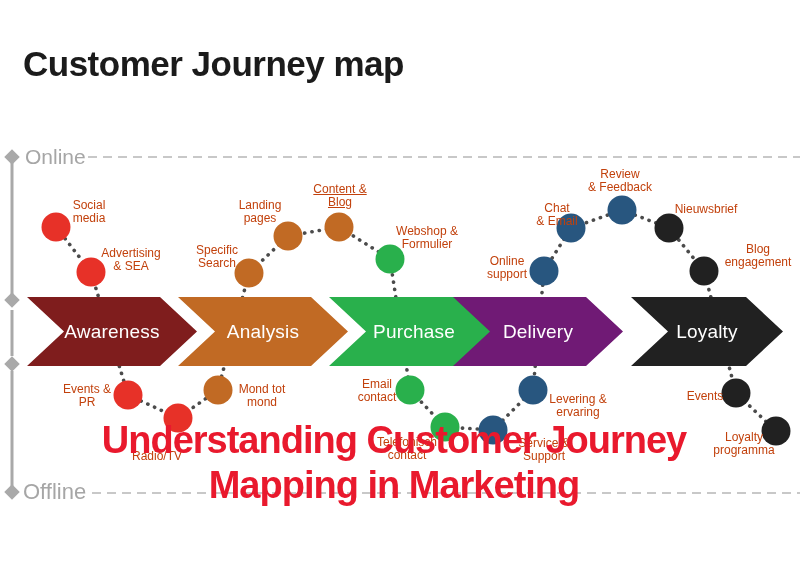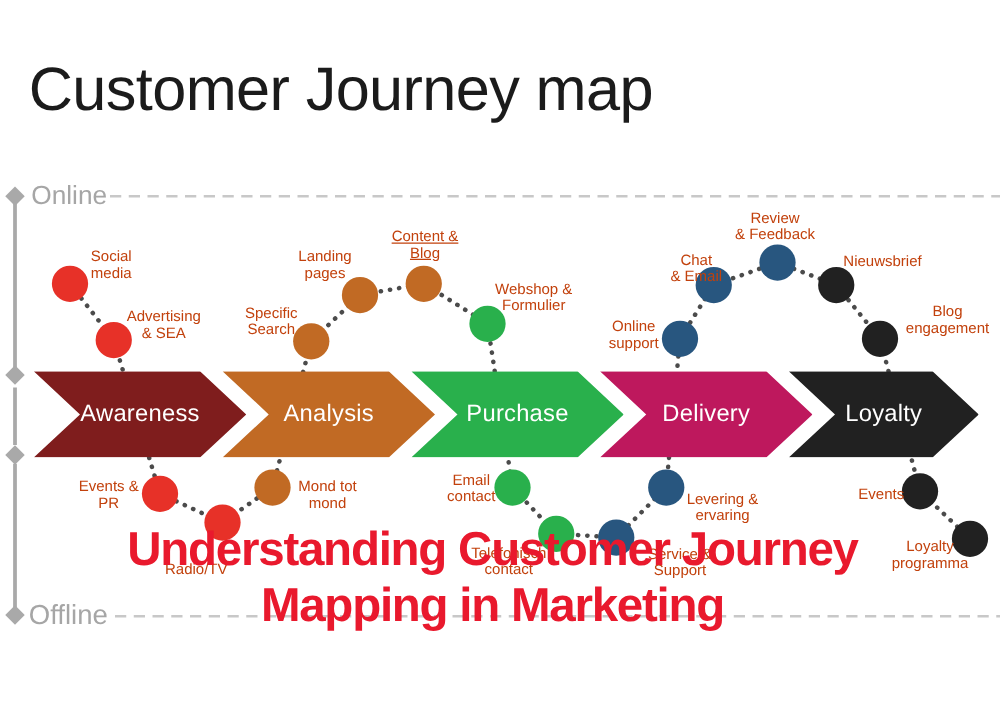--- a/index.html
+++ b/index.html
@@ -2,21 +2,21 @@
 <html><head>
 <meta charset="utf-8">
 <style>
   html,body{margin:0;padding:0;}
   body{
     width:800px;height:574px;position:relative;background:#ffffff;
     font-family:"Liberation Sans", sans-serif;overflow:hidden;
   }
   .page-title{
     position:absolute;left:23px;top:44px;
-    font-size:49px;font-weight:normal;color:#1b1b1b;letter-spacing:-0.5px;
+    font-size:35px;font-weight:bold;color:#1b1b1b;letter-spacing:-0.5px;
     white-space:nowrap;
   }
   .lane-label{
     position:absolute;color:#a6a6a6;font-size:21px;white-space:nowrap;
     transform:translateY(-50%);
   }
   #bg-svg{position:absolute;left:0;top:0;z-index:1;}
   .stage-arrow{
     position:absolute;top:297px;height:69px;z-index:2;
     display:flex;align-items:center;justify-content:center;
@@ -72,21 +72,21 @@
 <div>
     <div class="stage-arrow" style="left: 27px; width: 170px; background: #7f1d1d; clip-path: polygon(0px 0px, 133px 0px, 170px 50%, 133px 100%, 0px 100%, 37px 50%);">
       <span class="stage-label">Awareness</span>
     </div>
     <div class="stage-arrow" style="left: 178px; width: 170px; background: rgb(193, 106, 36); clip-path: polygon(0px 0px, 133px 0px, 170px 50%, 133px 100%, 0px 100%, 37px 50%);">
       <span class="stage-label">Analysis</span>
     </div>
     <div class="stage-arrow" style="left: 329px; width: 170px; background: rgb(41, 176, 76); clip-path: polygon(0px 0px, 133px 0px, 170px 50%, 133px 100%, 0px 100%, 37px 50%);">
       <span class="stage-label">Purchase</span>
     </div>
-    <div class="stage-arrow" style="left: 480px; width: 170px; background: #be185d; clip-path: polygon(0px 0px, 133px 0px, 170px 50%, 133px 100%, 0px 100%, 37px 50%);">
+    <div class="stage-arrow" style="left: 453px; width: 170px; background: #701a75; clip-path: polygon(0px 0px, 133px 0px, 170px 50%, 133px 100%, 0px 100%, 37px 50%);">
       <span class="stage-label">Delivery</span>
     </div>
     <div class="stage-arrow" style="left: 631px; width: 152px; background: rgb(33, 33, 33); clip-path: polygon(0px 0px, 115px 0px, 152px 50%, 115px 100%, 0px 100%, 37px 50%);">
       <span class="stage-label">Loyalty</span>
     </div>
   </div>
 
 <div>
     <div class="tp-circle" style="left: 56px; top: 227px; background: rgb(231, 49, 40);"></div>
     <div class="tp-label" style="left: 89px; top: 212px;">

